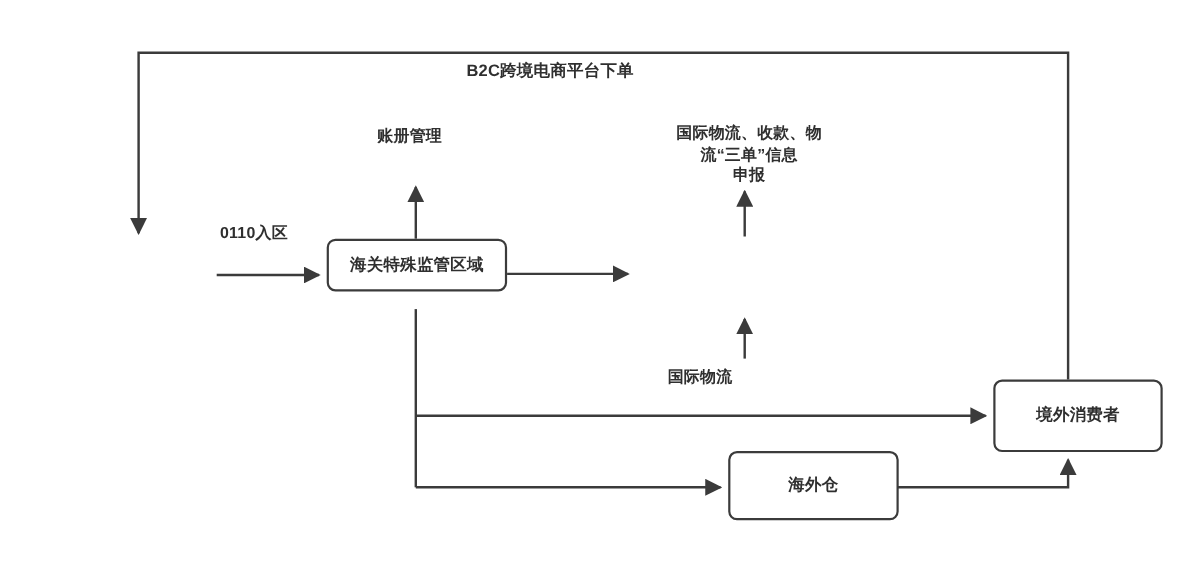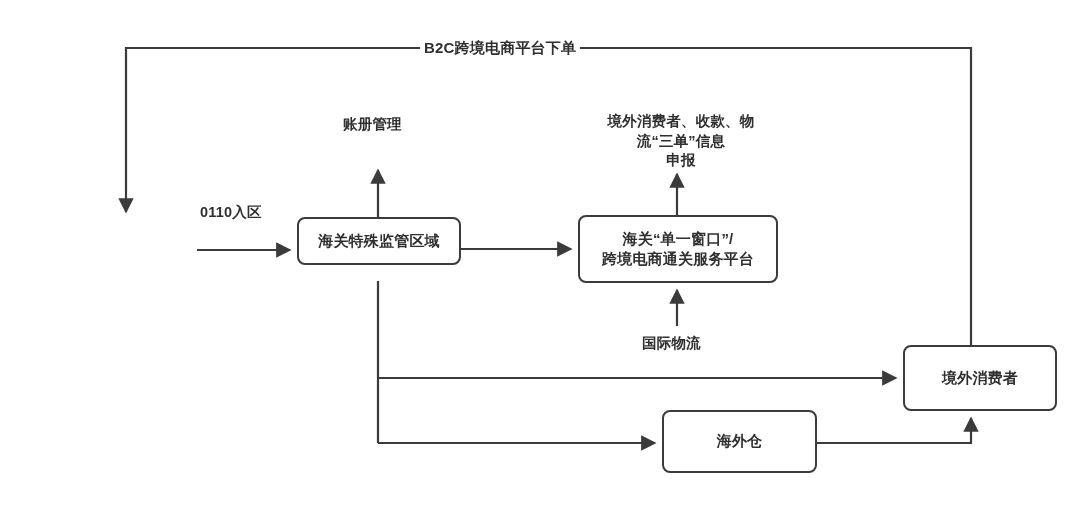--- a/index.html
+++ b/index.html
@@ -47,20 +47,21 @@
     font-size: 14.5px;
     line-height: 1.35;
     text-align: center;
     white-space: pre-line;
     letter-spacing: 0.2px;
     background: #ffffff;
     padding: 0 4px;
   }
   .label-top-flow {
     font-size: 15px;
+    margin-top: 17px;
   }
 </style>
 </head>
 <body>
 
 <div id="canvas">
 
   <svg id="flow-svg" viewBox="0 0 1077 512" xmlns="http://www.w3.org/2000/svg">
     <defs>
       <marker id="arrow" viewBox="0 0 10 10" refX="9" refY="5" markerWidth="7" markerHeight="7" orient="auto-start-reverse">
@@ -90,38 +91,34 @@
 
       <path d="M 803 443 L 971 443 L 971 418" marker-end="url(#arrow)"></path>
     </g>
   </svg>
 
 
   <div class="node-box" style="left:297px; top:217px; width:164px; height:48px;">
     <span>海关特殊监管区域</span>
   </div>
 
-  <div class="node-box" style="left:578px; top:215px; width:200px; height:68px;">
-    <span style="white-space:pre-line;">海关“单一窗口”/
-跨境电商通关服务平台</span>
-  </div>
 
   <div class="node-box" style="left:903px; top:345px; width:154px; height:66px;">
     <span>境外消费者</span>
   </div>
 
   <div class="node-box" style="left:662px; top:410px; width:155px; height:63px;">
     <span>海外仓</span>
   </div>
 
   <div class="edge-label label-top-flow" style="left:420px; top:38px;">B2C跨境电商平台下单</div>
 
   <div class="edge-label" style="left:196px; top:203px;">0110入区</div>
 
   <div class="edge-label" style="left:339px; top:115px;text-align:center;">账册管理</div>
 
-  <div class="edge-label" style="left:595px; top:112px; width:164px;">境外消费者、收款、物
+  <div class="edge-label" style="left:595px; top:112px; width:164px;">国际物流、收款、物
 流“三单”信息
 申报</div>
 
-  <div class="edge-label" style="left:638px; top:334px;font-family:Liberation Serif, serif;">国际物流</div>
+  <div class="edge-label" style="left:603px; top:334px;font-family:Liberation Serif, serif;">国际物流</div>
 
 </div>
 
 </body></html>

